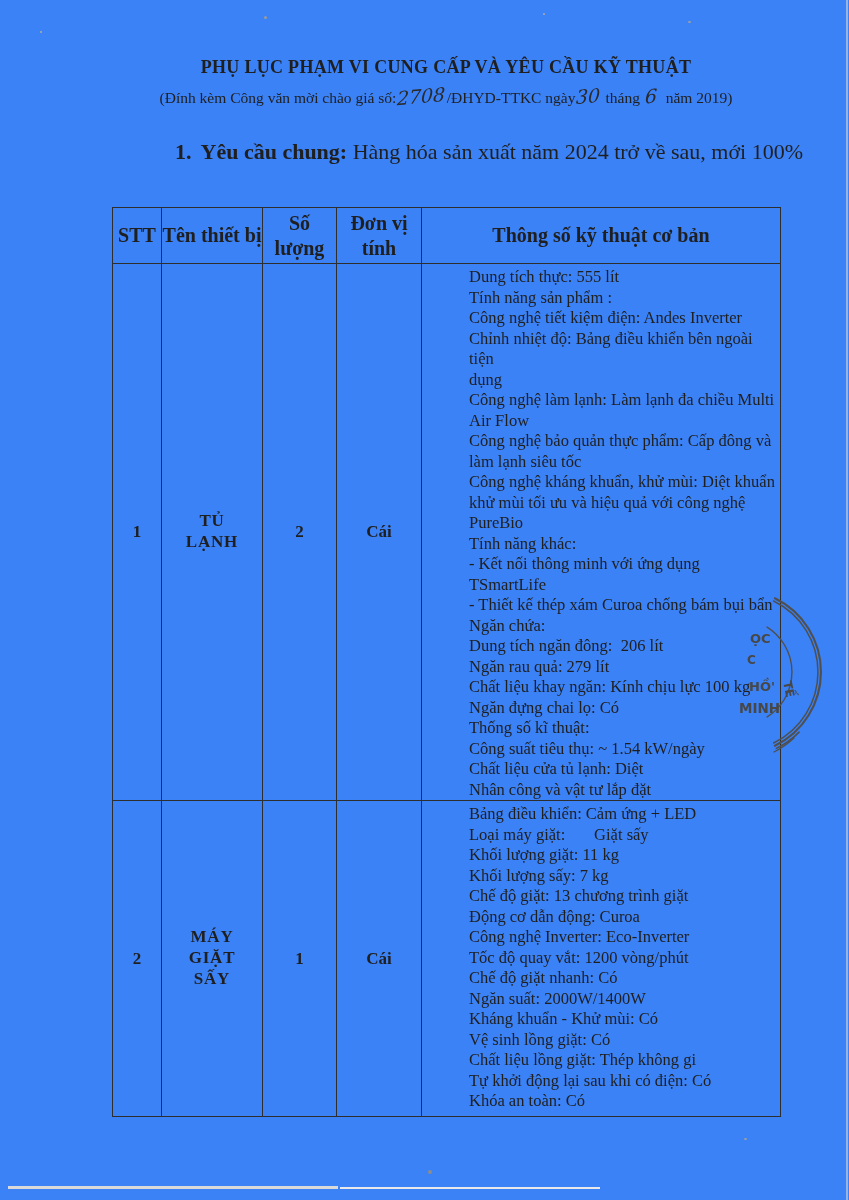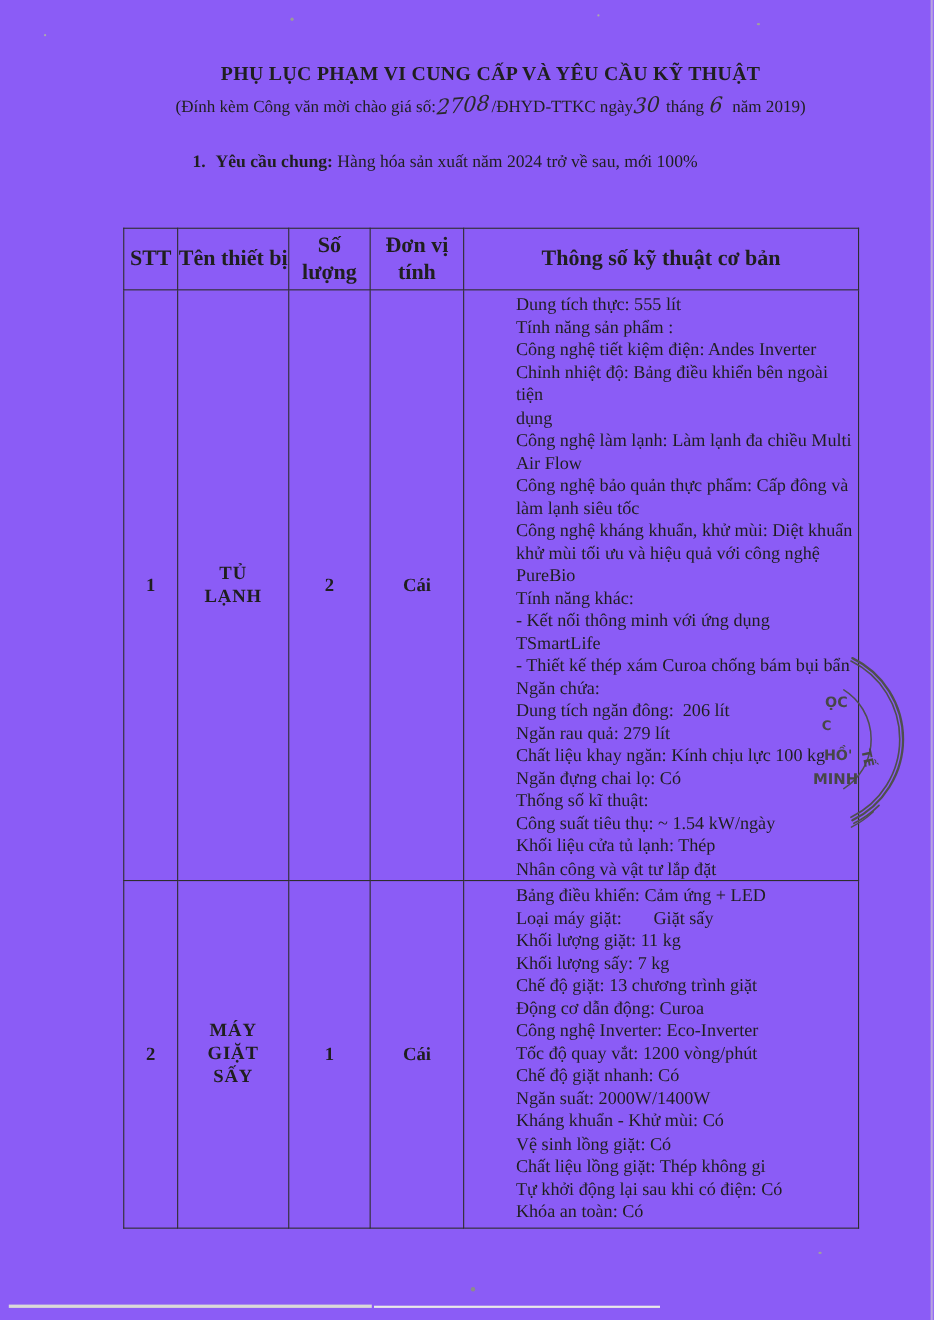--- a/index.html
+++ b/index.html
@@ -1,38 +1,38 @@
 <!DOCTYPE html>
 <html><head>
 <meta charset="utf-8">
 <style>
   html,body{margin:0;padding:0;background:#ffffff;}
   .page{
     position:relative;
     width:849px;height:1200px;
-    background:#8b5cf6;
+    background:#3b82f6;
     overflow:hidden;
     font-family:"Liberation Serif","DejaVu Serif",serif;
     color:#1f1f1f;
   }
   .doc-title{
     position:absolute;left:0;top:57px;width:892px;
     text-align:center;font-size:18px;font-weight:bold;letter-spacing:0.3px;
   }
   .doc-subtitle{
     position:absolute;left:0;top:85px;width:892px;
     text-align:center;font-size:15.5px;white-space:pre-wrap;
   }
   .hw{
     font-family:"DejaVu Serif",serif;
     font-style:italic;display:inline-block;
     font-size:19px;transform:rotate(-5deg) skewX(-8deg);
     margin:0 1px;color:#2a2a2a;
   }
-  .req-item{position:absolute;left:175px;font-size:16px;white-space:pre-wrap;}
+  .req-item{position:absolute;left:175px;font-size:22px;white-space:pre-wrap;}
   .req-item .num,.req-item .lbl{font-weight:bold;}
   .req-item .num{margin-right:9px;}
   .spec-table{
     position:absolute;left:112px;top:207px;
     border-collapse:collapse;table-layout:fixed;width:668px;
   }
   .spec-table th,.spec-table td{
     border:1.6px solid #2e2e2e;
     padding:0;vertical-align:middle;
   }
@@ -107,21 +107,21 @@
             <div>Tính năng khác:</div>
             <div>- Kết nối thông minh với ứng dụng TSmartLife</div>
             <div>- Thiết kế thép xám Curoa chống bám bụi bẩn</div>
             <div>Ngăn chứa:</div>
             <div>Dung tích ngăn đông:  206 lít</div>
             <div>Ngăn rau quả: 279 lít</div>
             <div>Chất liệu khay ngăn: Kính chịu lực 100 kg</div>
             <div>Ngăn đựng chai lọ: Có</div>
             <div>Thống số kĩ thuật:</div>
             <div>Công suất tiêu thụ: ~ 1.54 kW/ngày</div>
-            <div>Khối liệu cửa tủ lạnh: Thép</div>
+            <div>Chất liệu cửa tủ lạnh: Diệt</div>
             <div>Nhân công và vật tư lắp đặt</div>
           </td>
     </tr>
     <tr class="row-2">
       <td class="cell-center">2</td>
       <td class="cell-center name-cell">
             <div>MÁY</div>
             <div>GIẶT</div>
             <div>SẤY</div>
           </td>

